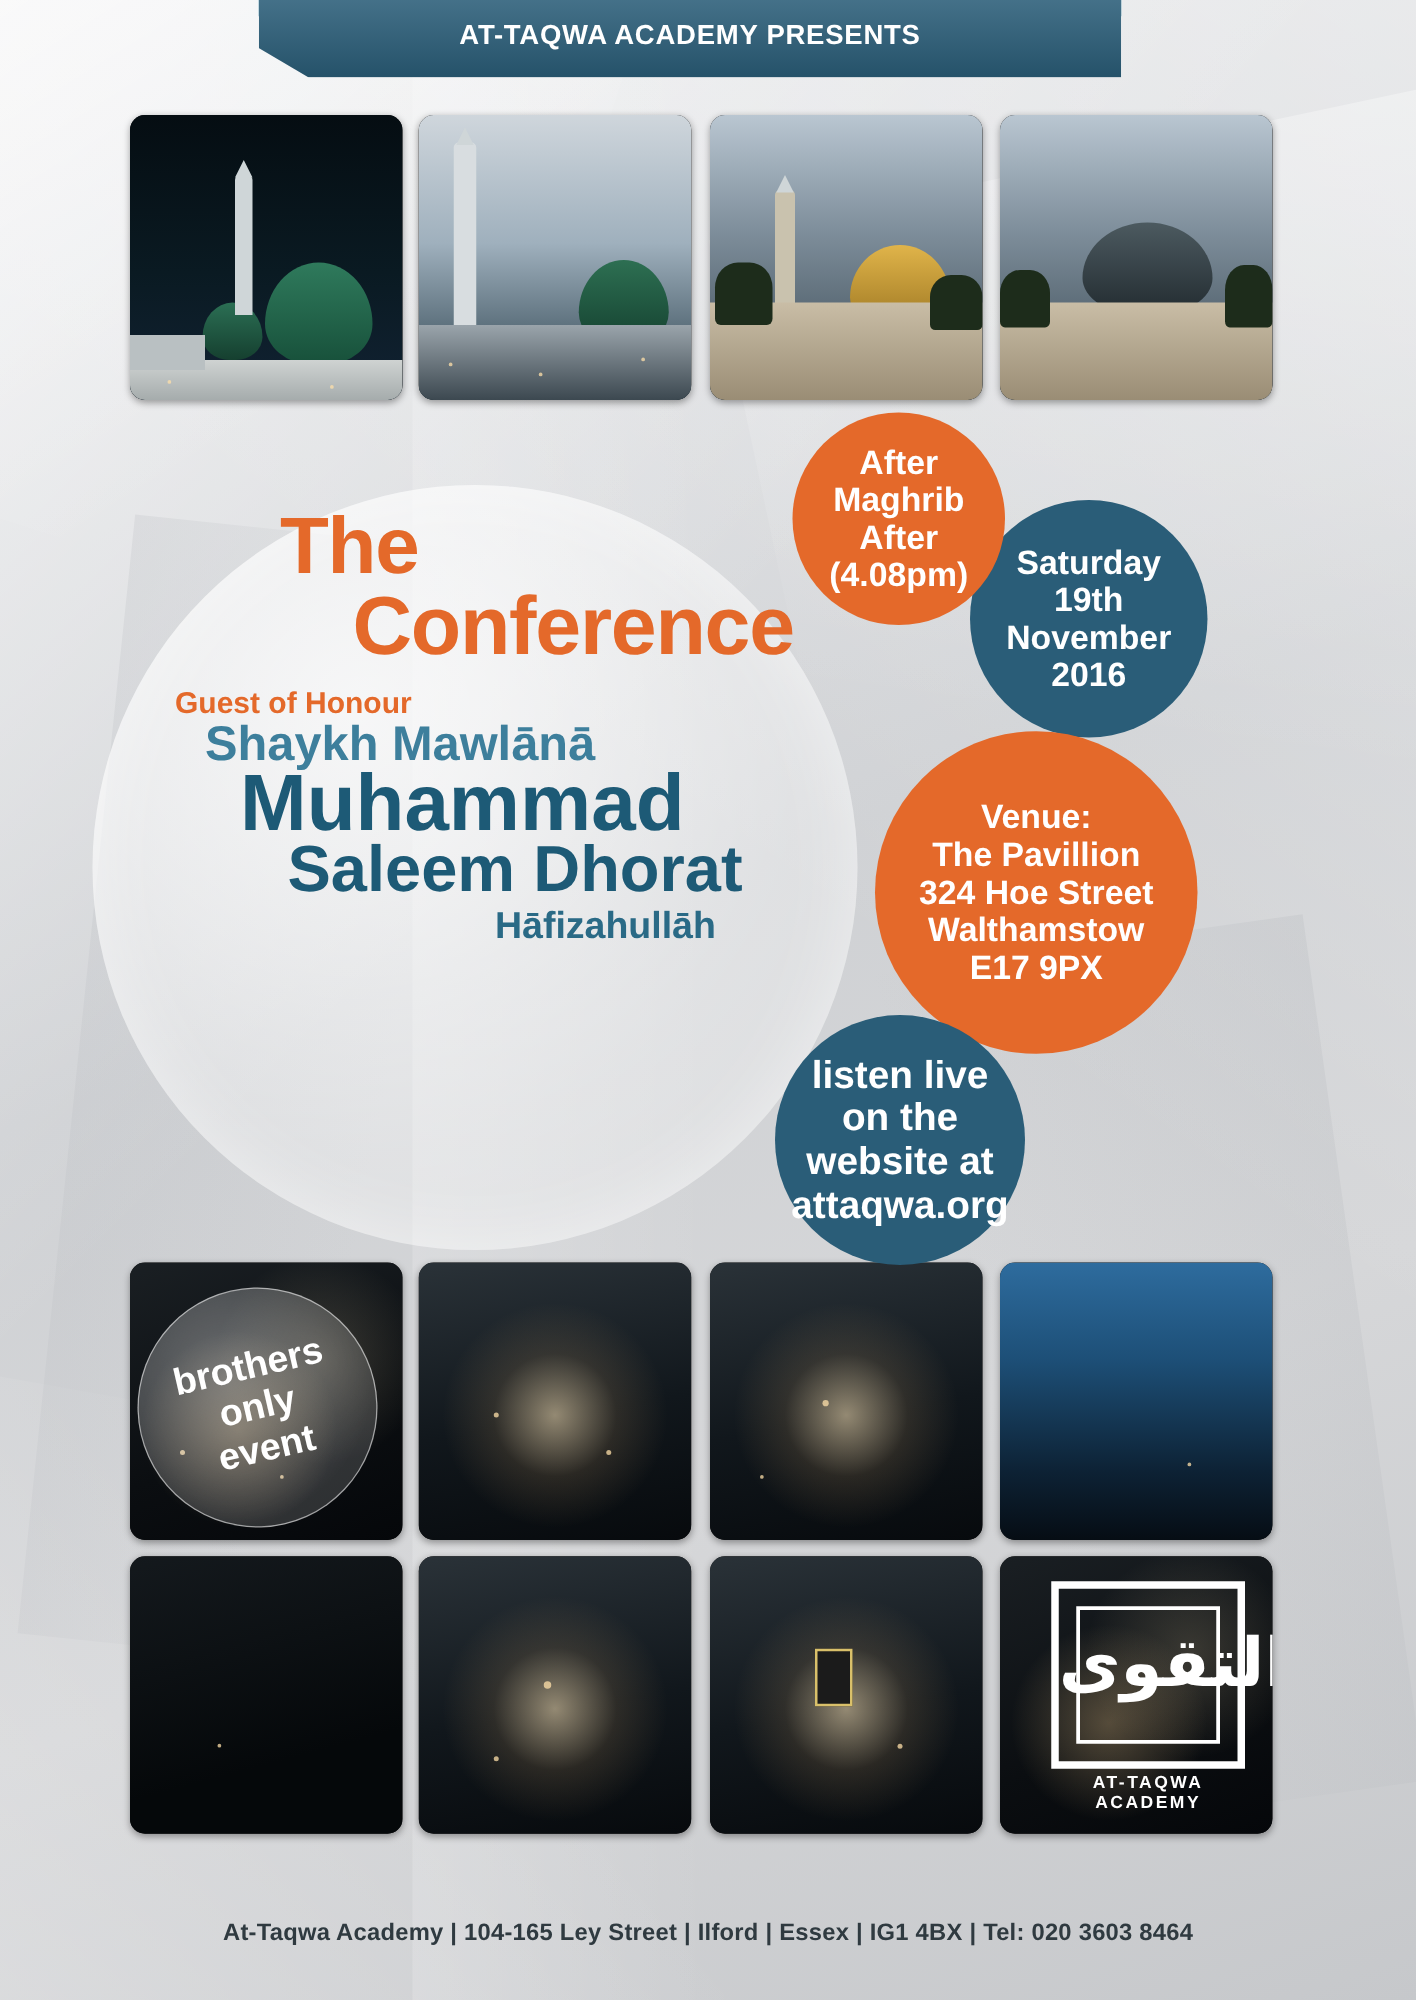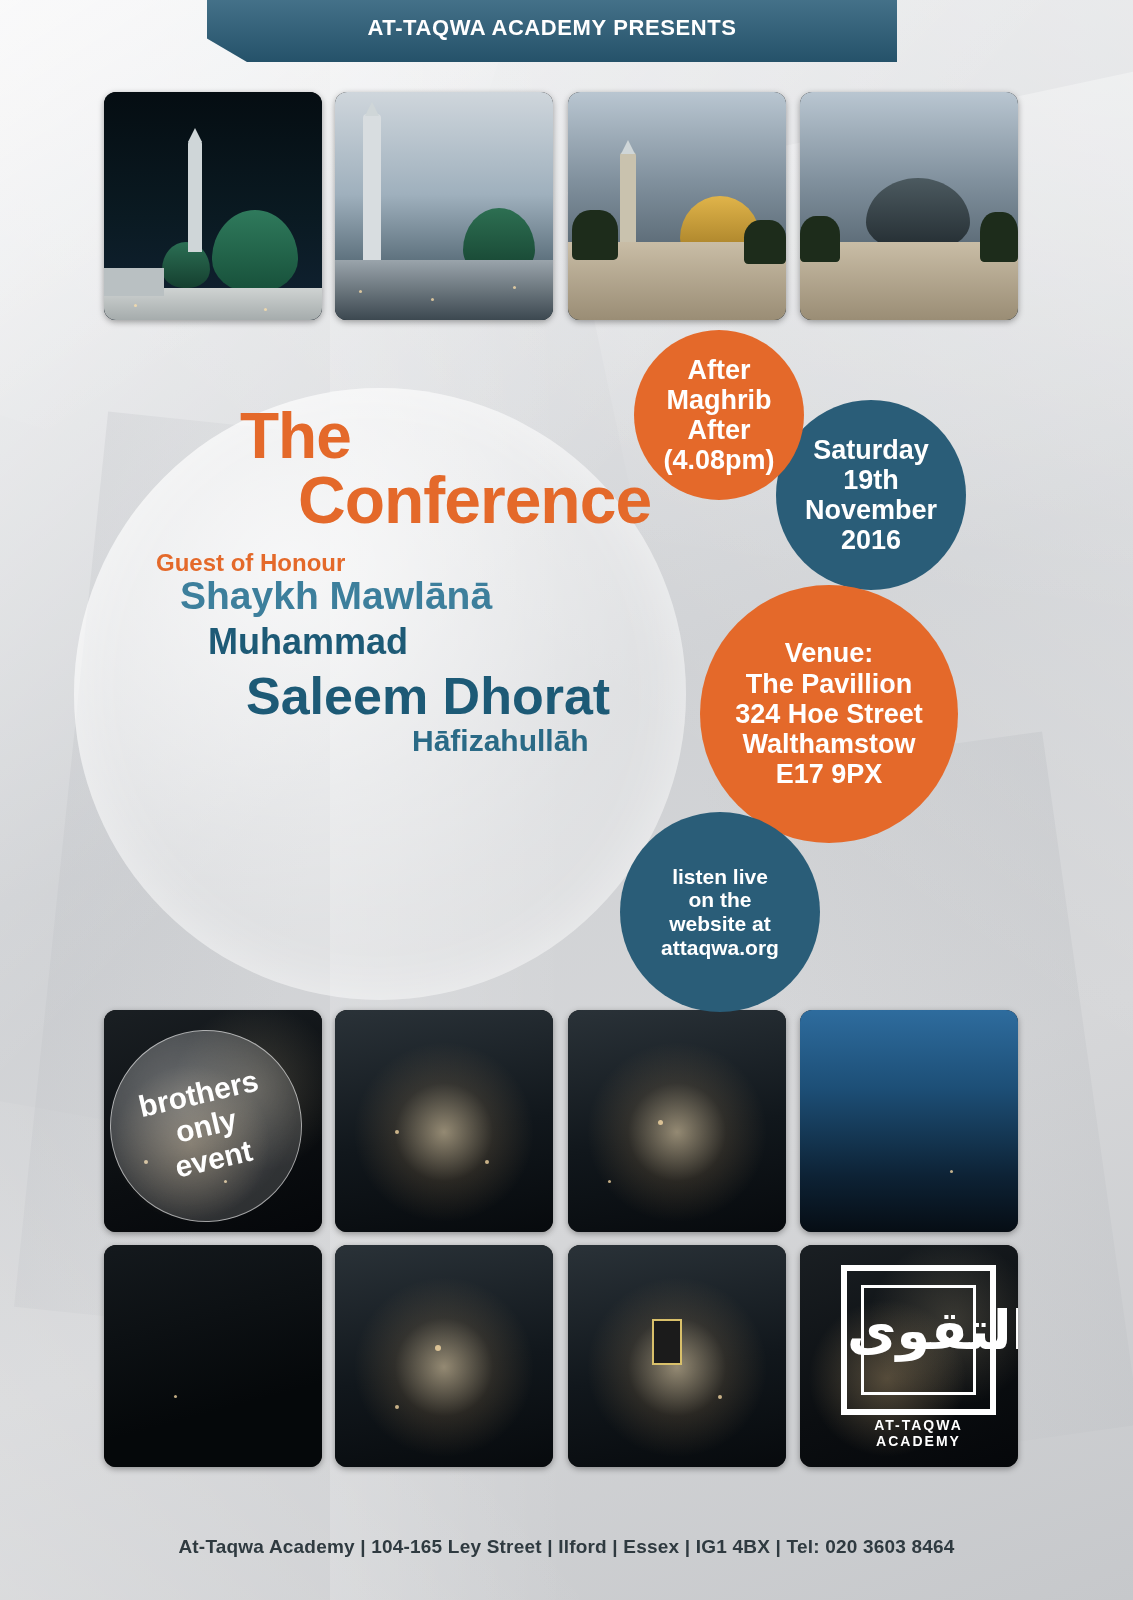--- a/index.html
+++ b/index.html
@@ -94,21 +94,21 @@
 
   
   .glass-circle {
     position:absolute; left:74px; top:388px; width:612px; height:612px;
     border-radius:50%;
     background: radial-gradient(circle at 35% 30%, rgba(255,255,255,.78), rgba(255,255,255,.35) 60%, rgba(255,255,255,.18) 100%);
     box-shadow: inset 0 0 60px rgba(255,255,255,.5);
   }
 
   
-  .title-wrap { position:absolute; left:112px; top:405px; width:620px; }
+  .title-wrap { position:absolute; left:96px; top:405px; width:620px; }
   .t-the {
     color:#e4692a; font-size:64px; font-weight:bold; line-height:62px;
     padding-left:128px; letter-spacing:-1px;
   }
   .t-dawah {
     color:#e4692a; font-size:104px; font-weight:bold; line-height:96px;
     padding-left:108px; letter-spacing:-2px;
   }
   .t-conference {
     color:#e4692a; font-size:66px; font-weight:bold; line-height:66px;
@@ -118,39 +118,39 @@
     color:#2a5d78; font-size:28px; font-weight:bold; line-height:34px;
     padding-left:18px; margin-top:10px; letter-spacing:-.2px;
   }
   .t-guest {
     color:#e4692a; font-size:24px; font-weight:bold; margin-top:16px; padding-left:44px;
   }
   .t-shaykh {
     color:#3d7f9c; font-size:39px; font-weight:bold; padding-left:68px; line-height:38px;
   }
   .t-name1 {
-    color:#1d5a76; font-size:36px; font-weight:bold; padding-left:96px; line-height:54px;
+    color:#1d5a76; font-size:64px; font-weight:bold; padding-left:96px; line-height:54px;
   }
   .t-name2 {
     color:#1d5a76; font-size:52px; font-weight:bold; padding-left:134px; line-height:54px;
   }
   .t-hafiza {
     color:#2a6a86; font-size:30px; font-weight:bold; padding-left:300px; line-height:36px;
   }
 
   
   .circle {
     position:absolute; border-radius:50%;
     display:flex; flex-direction:column; align-items:center; justify-content:center;
     color:#fff; text-align:center; font-weight:bold; line-height:1.12;
   }
   .c-maghrib { left:634px; top:330px; width:170px; height:170px; background:#e4692a; font-size:27px; z-index:5; }
   .c-date    { left:776px; top:400px; width:190px; height:190px; background:#2a5d78; font-size:27px; z-index:4; }
   .c-venue   { left:700px; top:585px; width:258px; height:258px; background:#e4692a; font-size:27px; z-index:6; }
-  .c-listen  { left:620px; top:812px; width:200px; height:200px; background:#2a5d78; font-size:21px; z-index:7; }
+  .c-listen  { left:620px; top:812px; width:200px; height:200px; background:#2a5d78; font-size:31px; z-index:7; }
   .c-brothers{
     left:110px; top:1030px; width:192px; height:192px;
     background: radial-gradient(circle at 40% 35%, rgba(255,255,255,.38), rgba(255,255,255,.16) 70%);
     border:1px solid rgba(255,255,255,.55);
     color:#fff; font-size:30px; z-index:8;
     transform: rotate(-13deg);
   }
 
   
   .logo-box {

